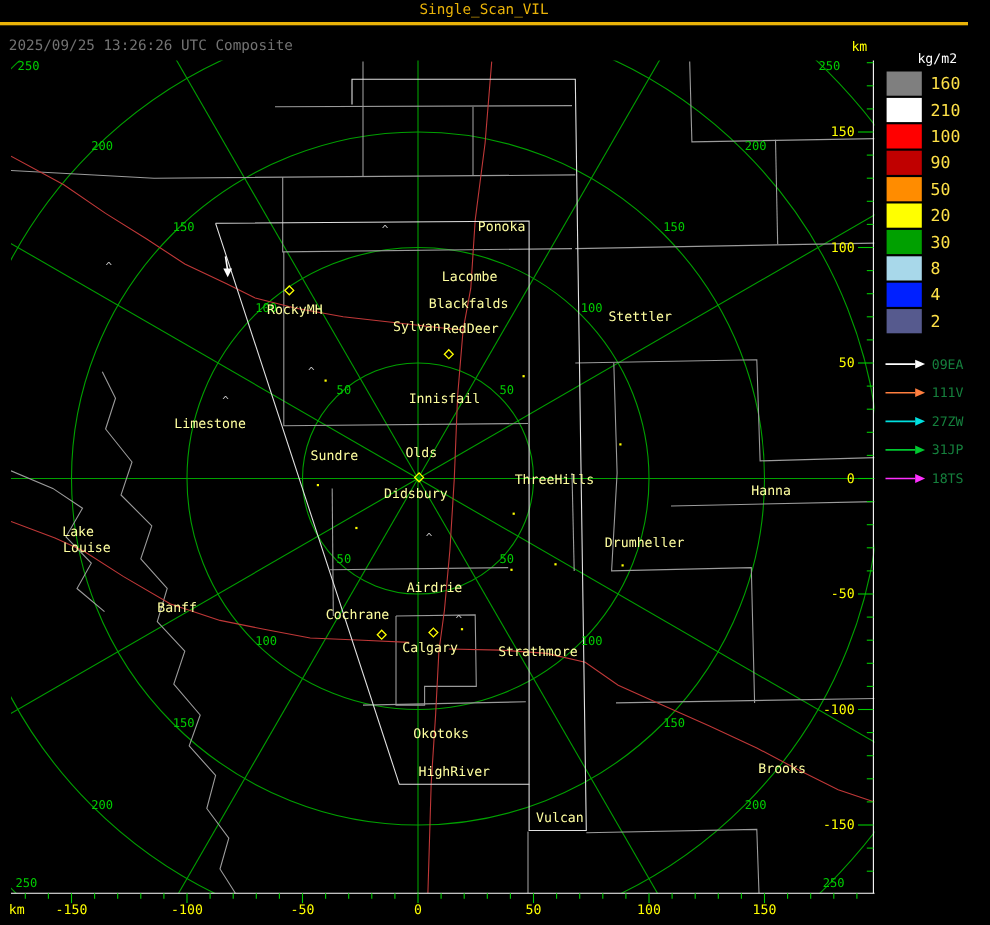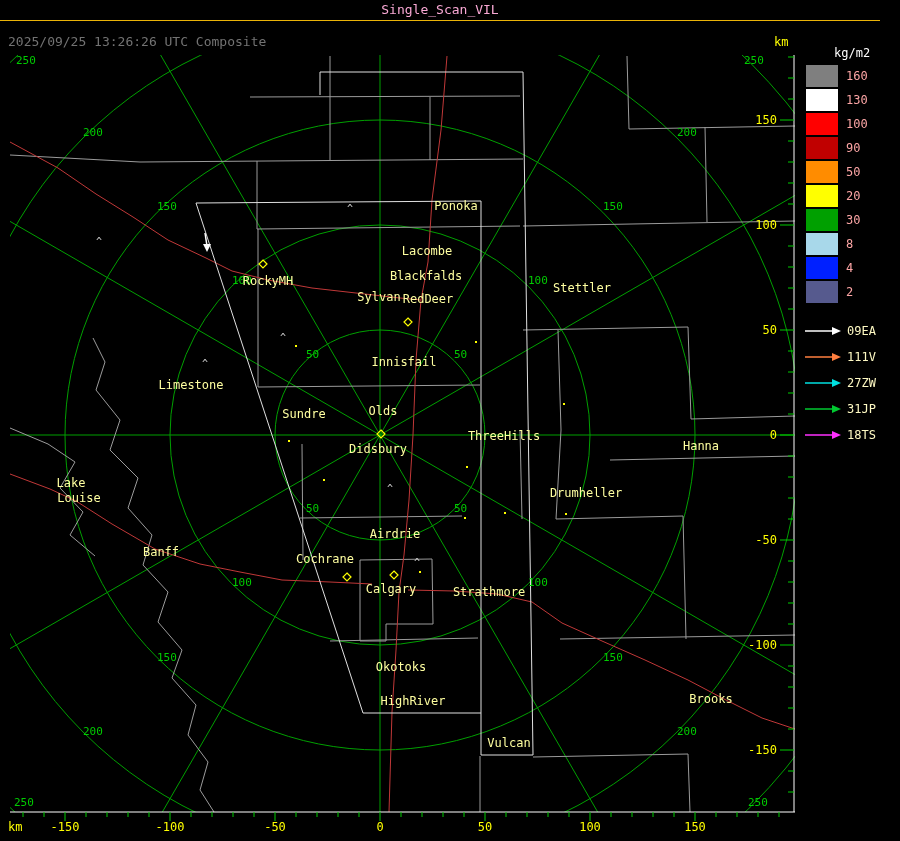--- a/index.html
+++ b/index.html
@@ -1,33 +1,33 @@
 <!DOCTYPE html>
 <html><head>
 <meta charset="utf-8">
 <style>
   html,body{margin:0;padding:0;background:#000;}
   body{width:900px;height:841px;overflow:hidden;position:relative;
        font-family:"DejaVu Sans Mono",monospace;}
   .titlebar{position:absolute;left:0;top:0;width:880px;height:20px;
-            border-bottom:1px solid #eab308;color:#f9a8d4;font-size:13px;
+            border-bottom:3px solid #eab308;color:#eab308;font-size:13px;
             text-align:center;line-height:20px;}
   .ts{position:absolute;left:8px;top:34px;color:#737373;font-size:13px;}
   .km-top{position:absolute;left:774px;top:35px;color:#ffff00;font-size:12px;}
   .km-bottom{position:absolute;left:8px;top:820px;color:#ffff00;font-size:12px;}
   #radar-svg{position:absolute;left:0;top:0;}
   .panel{position:absolute;left:800px;top:0;width:100px;height:829px;}
   .cb-title{position:absolute;left:34px;top:46px;color:#ffffff;font-size:12px;}
   #colorbar{position:absolute;left:6px;top:64px;}
   .cb-row{display:flex;align-items:center;height:24px;}
   .cb-swatch{width:32px;height:22px;margin-right:8px;flex:0 0 auto;}
-  .cb-val{color:#fca5a5;font-size:12px;}
+  .cb-val{color:#fde047;font-size:15px;}
   #track-legend{position:absolute;left:4px;top:318px;}
   .tl-row{display:flex;align-items:center;height:26px;}
-  .tl-id{color:#fef9c3;font-size:12px;margin-left:5px;}
+  .tl-id{color:#15803d;font-size:12px;margin-left:5px;}
   .t-ring{fill:#00cc00;font-size:11px;font-family:"DejaVu Sans Mono",monospace;}
   .t-city{fill:#ffffa0;font-size:12px;font-family:"DejaVu Sans Mono",monospace;}
   .t-axis{fill:#ffff00;font-size:12px;font-family:"DejaVu Sans Mono",monospace;}
   .t-peak{fill:#c8c8c8;font-size:10px;font-family:"DejaVu Sans Mono",monospace;}
 </style>
 </head>
 <body>
 
 <div class="titlebar">
   <span>Single_Scan_VIL</span>
@@ -253,21 +253,21 @@
 
 <div class="panel">
   <div class="cb-title">kg/m2</div>
   <div id="colorbar">
       <div class="cb-row">
         <div class="cb-swatch" style="background: rgb(127, 127, 127);"></div>
         <div class="cb-val">160</div>
       </div>
       <div class="cb-row">
         <div class="cb-swatch" style="background: rgb(255, 255, 255);"></div>
-        <div class="cb-val">130</div>
+        <div class="cb-val">210</div>
       </div>
       <div class="cb-row">
         <div class="cb-swatch" style="background: rgb(255, 0, 0);"></div>
         <div class="cb-val">100</div>
       </div>
       <div class="cb-row">
         <div class="cb-swatch" style="background: rgb(192, 0, 0);"></div>
         <div class="cb-val">90</div>
       </div>
       <div class="cb-row">

